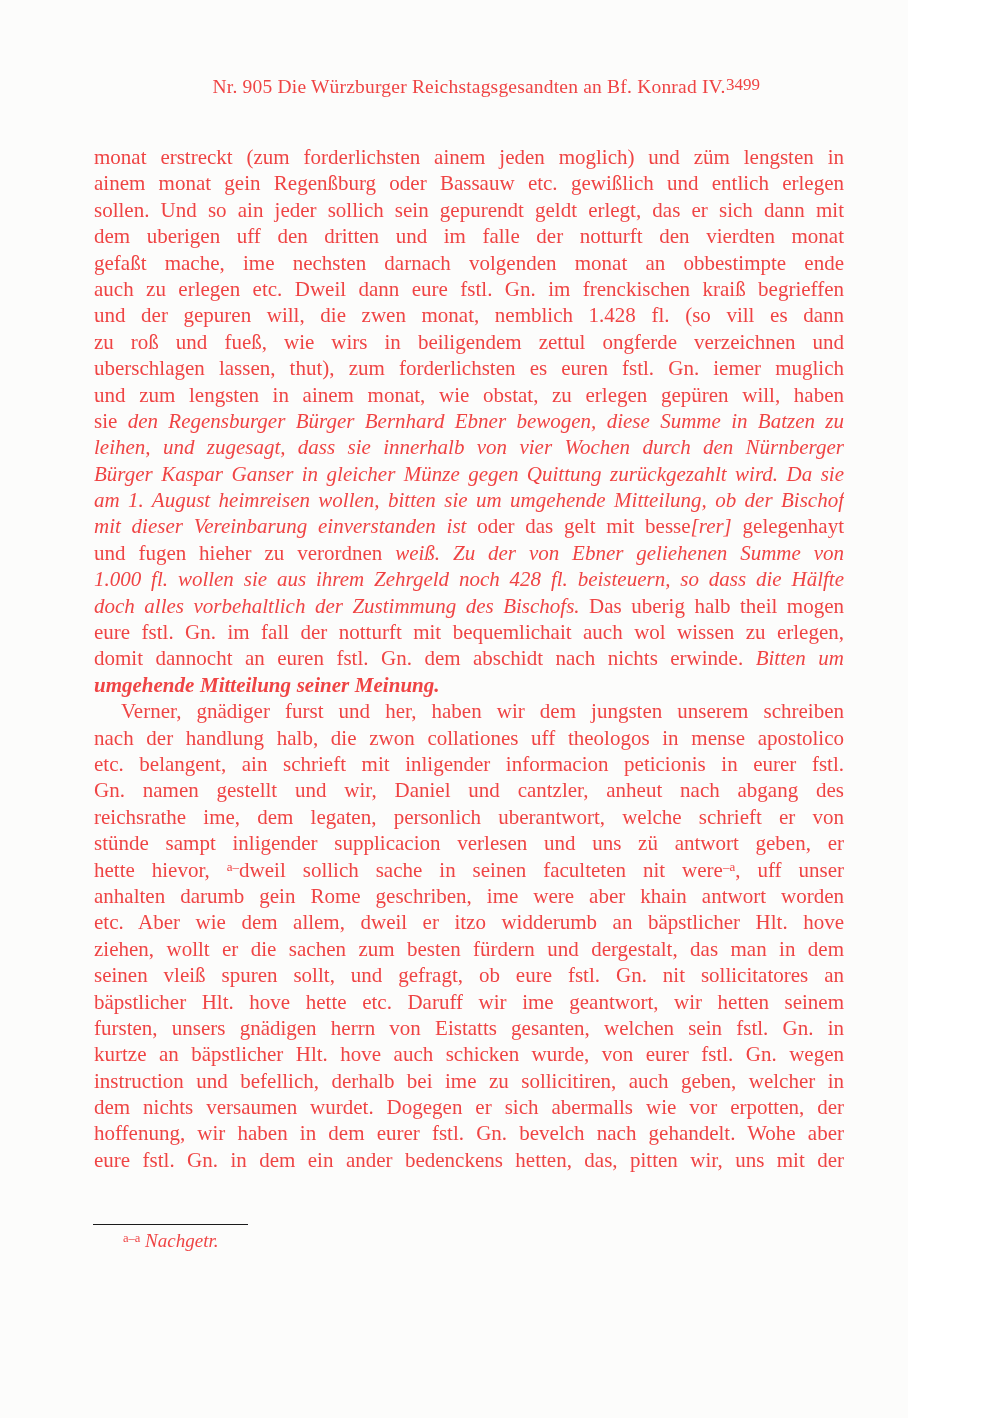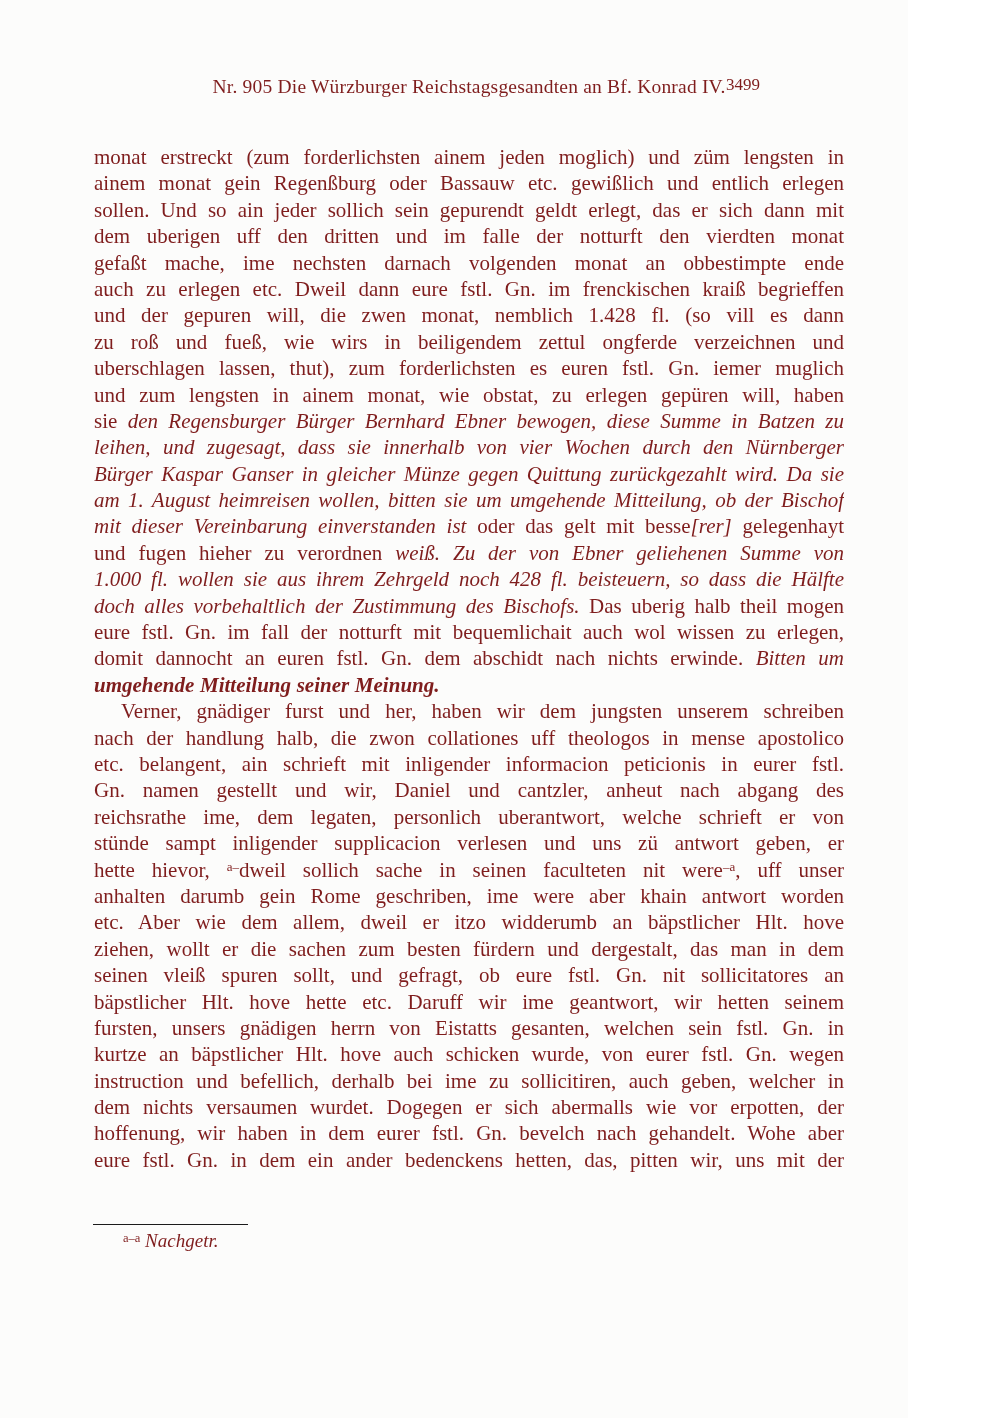--- a/index.html
+++ b/index.html
@@ -1,21 +1,21 @@
 <!DOCTYPE html>
 <html><head>
 <meta charset="utf-8">
 <style>
   html, body { margin: 0; padding: 0; }
   .page {
     position: relative;
     width: 908px;
     height: 1418px;
     background: #fcfcfb;
-    color: #7f1d1d;
+    color: #ef4444;
     font-family: "Liberation Serif", serif;
     overflow: hidden;
   }
   .header-title {
     position: absolute;
     left: 94px;
     top: 76px;
     width: 750px;
     text-align: center;
     font-size: 19.5px;

